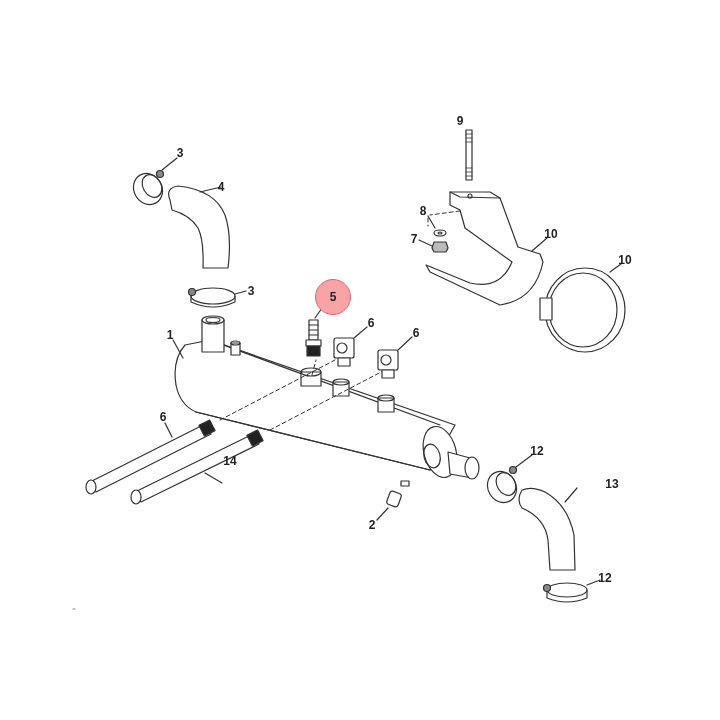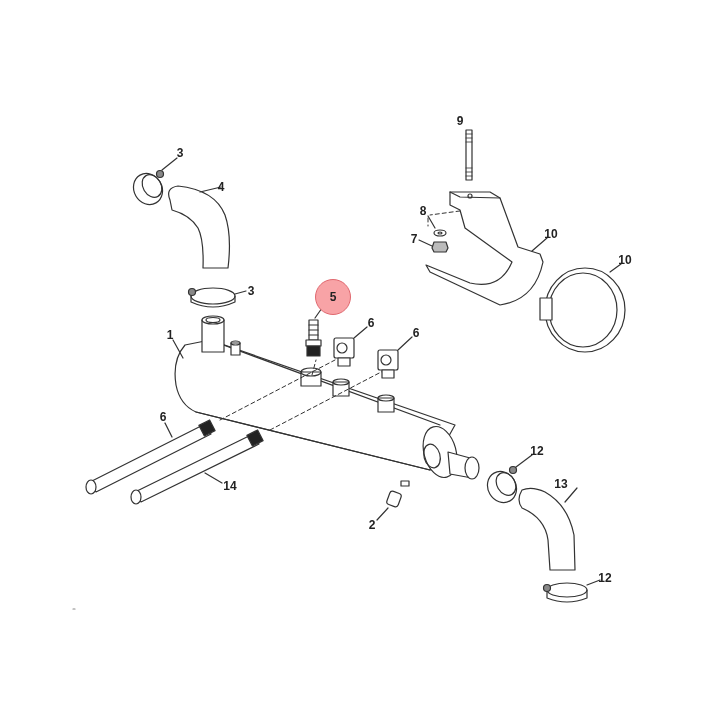--- a/index.html
+++ b/index.html
@@ -185,15 +185,15 @@
 </div>
 <div class="callout" style="left:371px;top:323px">6</div>
 <div class="callout" style="left:416px;top:333px">6</div>
 <div class="callout" style="left:414px;top:239px">7</div>
 <div class="callout" style="left:423px;top:211px">8</div>
 <div class="callout" style="left:460px;top:121px">9</div>
 <div class="callout" style="left:551px;top:234px">10</div>
 <div class="callout" style="left:625px;top:260px">10</div>
 <div class="callout" style="left:537px;top:451px">12</div>
 <div class="callout" style="left:605px;top:578px">12</div>
-<div class="callout" style="left:561px;top:484px">13</div>
-<div class="callout" style="left:230px;top:486px">14</div>
+<div class="callout" style="left:612px;top:484px">13</div>
+<div class="callout" style="left:230px;top:461px">14</div>
 <div class="callout" style="left:163px;top:417px">6</div>
 
 </body></html>

